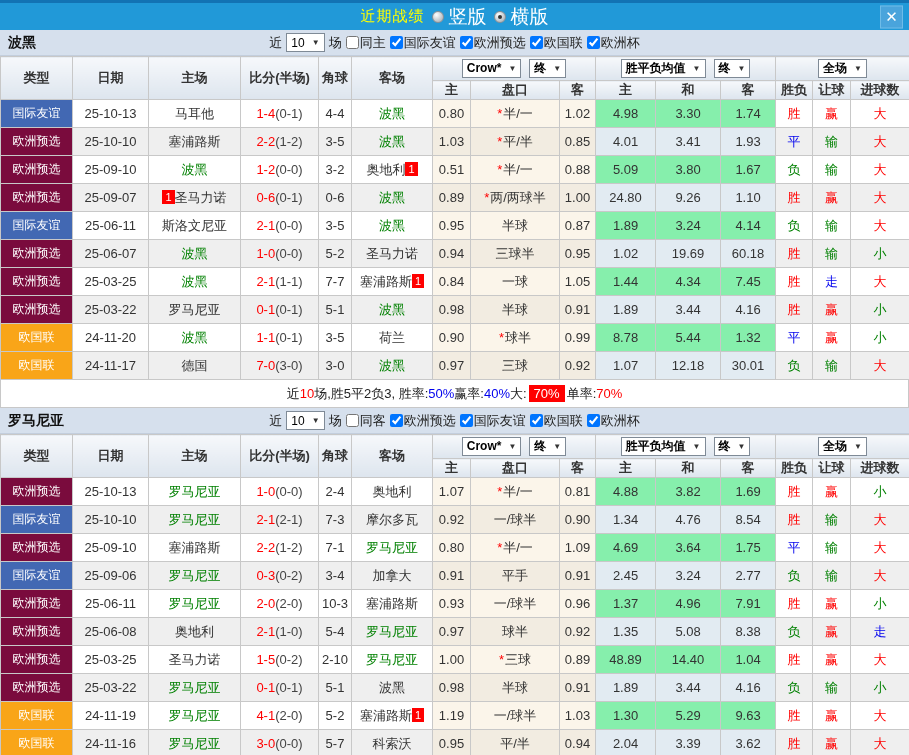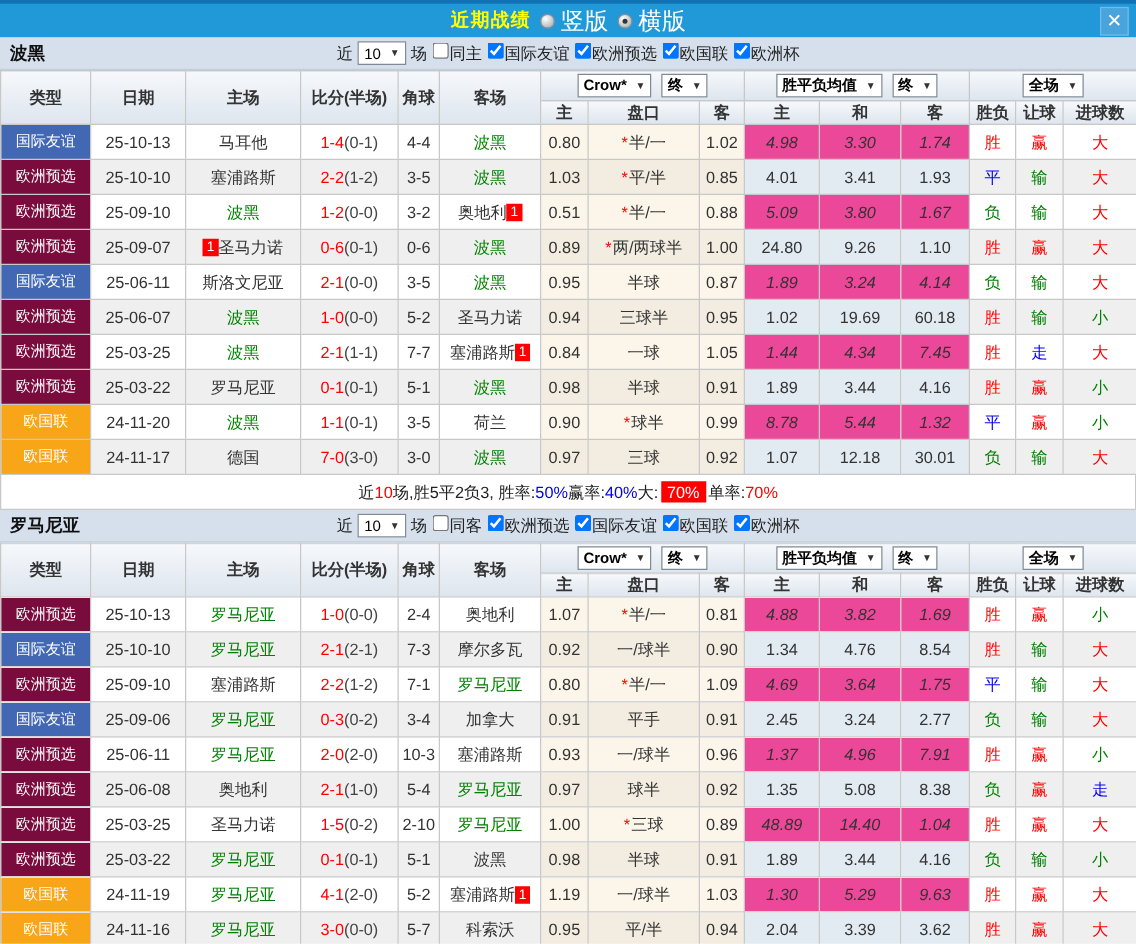--- a/index.html
+++ b/index.html
@@ -2,57 +2,57 @@
 <html><head>
 <meta charset="utf-8">
 <style>
   * { margin:0; padding:0; box-sizing:border-box; }
   html,body { width:909px; height:755px; overflow:hidden; background:#fff;
     font-family:"Liberation Sans","DejaVu Sans",sans-serif; }
 
   
   .titlebar { height:30px; background:#2199d8; border-top:3px solid #1273b4;
     position:relative; display:flex; align-items:center; justify-content:center; gap:7px; }
-  .titlebar .title { color:#ffff00; font-weight:bold; font-size:15px; letter-spacing:1px; }
+  .titlebar .title { color:#ffff00; font-weight:normal; font-size:15px; letter-spacing:1px; }
   .radio-group { display:flex; align-items:center; gap:5px; }
   .radio { width:12px; height:12px; border-radius:50%; display:inline-block;
     background:radial-gradient(circle at 35% 30%, #ffffff, #b9bfc4 70%);
     border:1px solid #8a9096; position:relative; cursor:pointer; }
   .radio.selected::after { content:""; position:absolute; left:3px; top:3px; width:4px; height:4px;
     border-radius:50%; background:#333; }
   .radio-label { color:#ffffff; font-size:19px; }
   .close-btn { position:absolute; right:6px; top:50%; transform:translateY(-50%);
     width:23px; height:23px; background:#4aa4dc; border:1px solid #6fbce8; color:#fff;
     font-size:15px; font-weight:bold; display:flex; align-items:center; justify-content:center;
     cursor:pointer; }
 
   
   .filterbar { height:26px; background:#d6e0ed; border-bottom:1px solid #c3cedd;
     display:flex; align-items:center; position:relative; font-size:13px; color:#222; }
   .team-name { position:absolute; left:8px; font-weight:bold; font-size:14px; color:#111; }
   .filter-center { margin:0 auto; display:flex; align-items:center; }
-  .filter-center label { display:flex; align-items:flex-start; }
+  .filter-center label { display:flex; align-items:center; }
   .filter-center input[type=checkbox] { width:13px; height:13px; margin:0 1px 0 4px; }
   .sel { display:inline-flex; align-items:center; background:#fff; border:1px solid #7f8a96;
     height:19px; padding:0 4px; margin:0 4px; font-size:12px; color:#000; cursor:pointer; gap:7px; }
   .sel .arrow { font-size:8px; color:#333; }
 
   
   table { border-collapse:collapse; table-layout:fixed; width:909px; font-size:13px; }
   th,td { border:1px solid #c8c8c8; text-align:center; overflow:hidden; white-space:nowrap; }
   thead th { background:linear-gradient(#f6f8fb,#dde5ee); color:#333; font-weight:bold; }
   thead tr.h1 th { height:24px; }
   thead tr.h2 th { height:19px; }
   thead th.grp .sel { background:#fff; }
   tbody td { height:28px; color:#333; }
   tr.odd  td.base { background:#ffffff; }
   tr.even td.base { background:#efefef; }
   tr.odd  td.crow { background:#fbf5ea; }
   tr.even td.crow { background:#f2ece1; }
-  tr.odd  td.avg  { background:#ec4899;font-style:italic; }
+  tr.odd  td.avg  { background:#86efac; }
   tr.even td.avg  { background:#e2ebf2; }
   td.type { color:#fff; font-size:12px; }
   .t-green { color:#008000; }
   .score { color:#ff0000; }
   .half { color:#444;text-align:center; }
   .v-red { color:#ff0000; } .v-green { color:#008000; } .v-blue { color:#0000ee; }
   .star { color:#ff0000; margin-right:1px; }
   .badge { display:inline-block; background:#ff0000; color:#fff; font-size:11px;
     line-height:14px; padding:0 3px; vertical-align:1px; }
 

